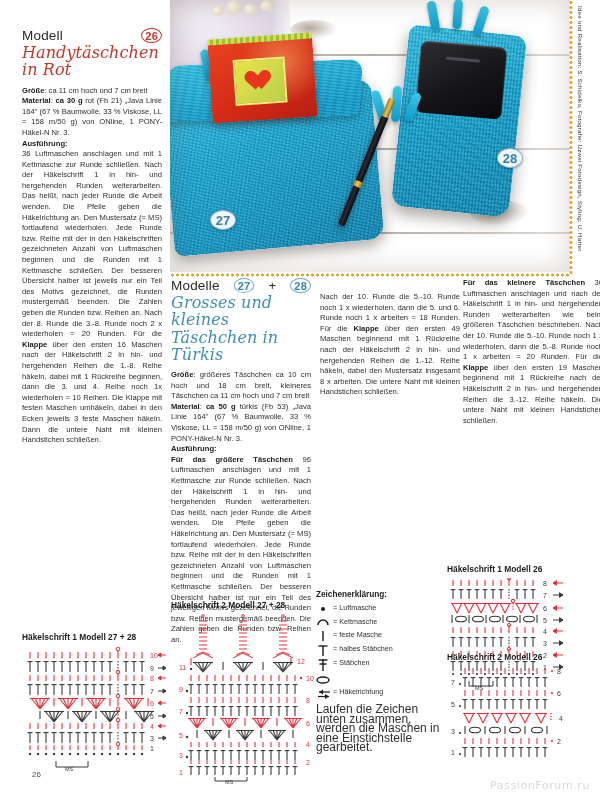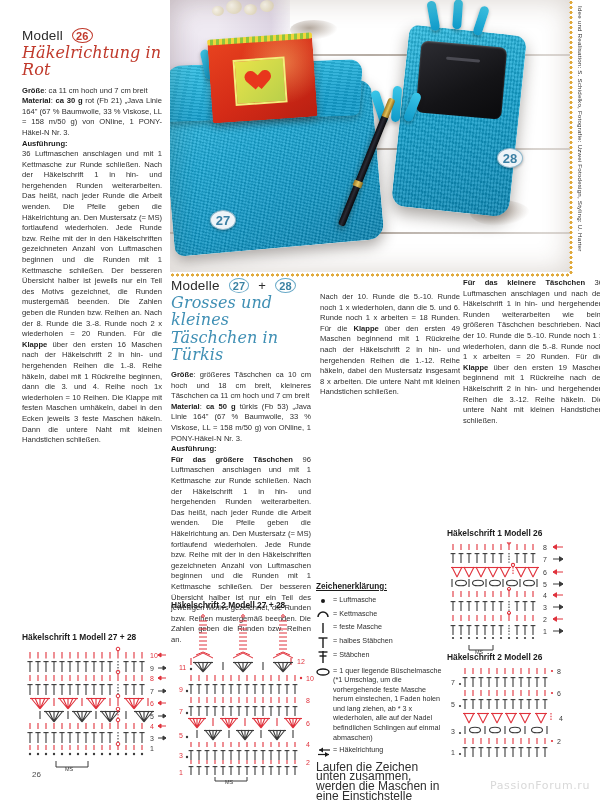--- a/index.html
+++ b/index.html
@@ -176,21 +176,21 @@
 
   
   .col { position:absolute; width:140px; }
   .c1 { left:22px; top:28px; }
   .c2 { left:171px; top:278px; }
   .c3 { left:320px; top:278px;margin-top:14px; }
   .c4 { left:463px; top:278px; width:140px; }
 
   .modell-line {
     font-size:13.5px; color:#2a2a2a; letter-spacing:.2px;
-    display:flex; align-items:center; gap:9px; margin-bottom:1px;
+    display:flex; align-items:center; gap:9px; margin-bottom:1px;justify-content:space-between;
   }
   .num-badge {
     display:inline-flex; align-items:center; justify-content:center;
     min-width:20px; height:15px; padding:0 3px;
     border-radius:50%; border:1.3px solid #c0392b;
     color:#c0392b; font-size:11px; font-weight:bold;
   }
   .num-badge.blue { border-color:#6aaac8; color:#3b82a3; }
   .plus { font-size:13px; color:#2a2a2a; }
 
@@ -211,30 +211,30 @@
   }
   .body b { font-weight:bold; color:#1c1c1c; }
 
   
   .chart-title {
     font-size:8.4px; font-weight:bold; color:#1b1b1b; margin-bottom:4px;
   }
   .chart-box { position:absolute; }
   .cb1 { left:22px; top:632px; width:146px; }
   .cb2 { left:171px; top:600px; width:150px; }
-  .cb3 { left:447px; top:528px; width:145px; }
+  .cb3 { left:447px; top:564px; width:145px; }
   .cb4 { left:447px; top:652px; width:145px; }
 
   .chart-svg { display:block; }
 
   
   .legend {
     position:absolute; left:316px; top:578px; width:126px;
   }
-  .legend h4 { margin:4px 0 4px 0; font-size:8.2px; color:#1b1b1b;text-decoration:underline; }
+  .legend h4 { margin:12px 0 4px 0; font-size:8.2px; color:#1b1b1b; }
   .legend-row {
     display:flex; align-items:flex-start; gap:3px;
     font-size:7.2px; line-height:9.6px; color:#2e2e2e; margin-bottom:2.5px;
   }
   .legend-sym {
     width:14px; min-width:14px; display:flex; justify-content:center;
     align-items:flex-start; padding-top:1px;
   }
   .legend-note {
     font-size:12px; line-height:9.6px; color:#2e2e2e; margin-top:5px;
@@ -306,21 +306,21 @@
 <div class="perf-dots"></div>
 <div class="perf-dots-right"></div>
 
 <div class="credit">Idee und Realisation: S. Schidelko, Fotografie: Uzwei Fotodesign, Styling: U. Harter</div>
 
 <div class="col c1">
   <div class="modell-line">
     <span>Modell</span>
     <span class="num-badge">26</span>
   </div>
-  <div class="script-title">Häkelrichtung in Rot</div>
+  <div class="script-title">Handytäschchen in Rot</div>
   <div class="body">
     <b>Größe</b><span>: ca 11 cm hoch und 7 cm breit</span><br>
     <b>Material</b>: <b>ca 30 g</b><span> rot (Fb 21) „Java Linie 164" (67 % Baumwolle, 33 % Viskose, LL = 158 m/50 g) von ONline, 1 PONY-Häkel-N Nr. 3.</span><br>
     <b>Ausführung:</b><br>
     <span>36 Luftmaschen anschlagen und mit 1 Kettmasche zur Runde schließen. Nach der Häkelschrift 1 in hin- und hergehenden Runden weiterarbeiten. Das heißt, nach jeder Runde die Arbeit wenden. Die Pfeile geben die Häkelrichtung an. Den Mustersatz (= MS) fortlaufend wiederholen. Jede Runde bzw. Reihe mit der in den Häkelschriften gezeichneten Anzahl von Luftmaschen beginnen und die Runden mit 1 Kettmasche schließen. Der besseren Übersicht halber ist jeweils nur ein Teil des Motivs gezeichnet, die Runden mustergemäß beenden. Die Zahlen geben die Runden bzw. Reihen an. Nach der 8. Runde die 3.-8. Runde noch 2 x wiederholen = 20 Runden. Für die </span><b>Klappe</b><span> über den ersten 16 Maschen nach der Häkelschrift 2 in hin- und hergehenden Reihen die 1.-8. Reihe häkeln, dabei mit 1 Rückreihe beginnen, dann die 3. und 4. Reihe noch 1x wiederholen = 10 Reihen. Die Klappe mit festen Maschen umhäkeln, dabei in den Ecken jeweils 3 feste Maschen häkeln. Dann die untere Naht mit kleinen Handstichen schließen.</span>
   </div>
 </div>
 
 <div class="col c2">
   <div class="modell-line">
@@ -400,21 +400,20 @@
     </span>
     <span>= Stäbchen</span>
   </div>
 
   <div class="legend-row">
     <span class="legend-sym">
       <svg width="14" height="10">
           <ellipse cx="7" cy="5" rx="6" ry="3" fill="none" stroke="#1b1b1b" stroke-width="1.4"></ellipse>
         </svg>
     </span>
-    <span>= 1 quer liegende Büschelmasche (*1 Umschlag, um die vorhergehende feste Masche herum einstechen, 1 Faden holen und lang ziehen, ab * 3 x wiederholen, alle auf der Nadel befindlichen Schlingen auf einmal abmaschen)</span>
   </div>
 
   <div class="legend-row">
     <span class="legend-sym">
       <svg width="16" height="12">
         <line x1="3" y1="4" x2="14" y2="4" stroke="#1b1b1b" stroke-width="1.2"></line>
         <path d="M3 4 l4 -2.6 v5.2 z" fill="#1b1b1b"></path>
         <line x1="2" y1="8.5" x2="13" y2="8.5" stroke="#1b1b1b" stroke-width="1.2"></line>
         <path d="M13 8.5 l-4 -2.6 v5.2 z" fill="#1b1b1b"></path>
       </svg>

